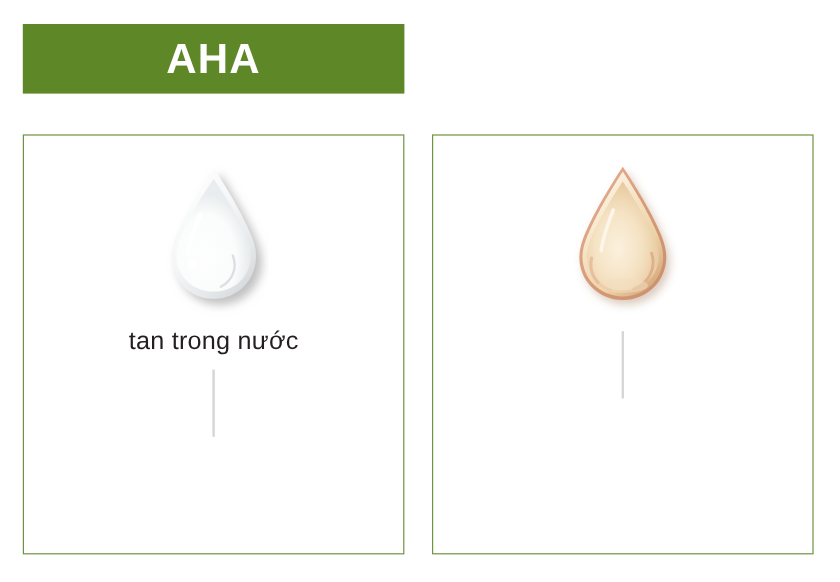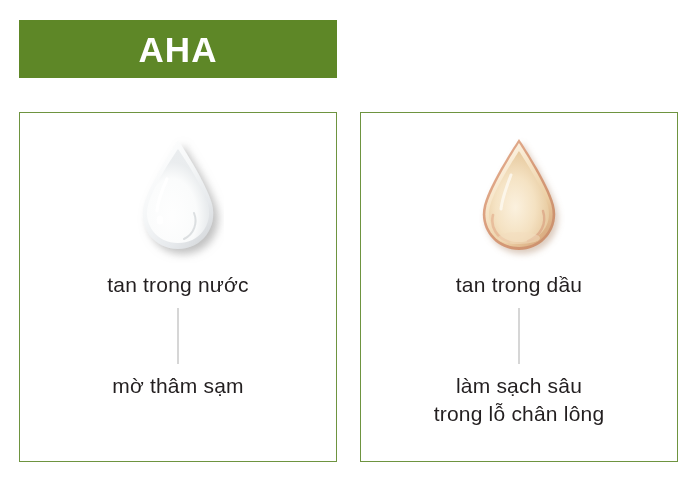--- a/index.html
+++ b/index.html
@@ -127,21 +127,20 @@
           <ellipse cx="28" cy="85" rx="3.4" ry="4.6" fill="#ffffff" opacity="0.9"></ellipse>
           <path d="M62 78 C66 88 62 99 52 104" stroke="#cfd3d6" stroke-width="2" stroke-linecap="round" fill="none" opacity="0.7"></path>
         </svg>
       </div>
 
       <div class="text-primary">tan trong nước</div>
 
       <div class="divider"></div>
 
       <div class="text-secondary">
-        <span class="line">mờ thâm sạm</span>
       </div>
 
     </div>
   </div>
 
   <div class="column col-right">
 
 
     <div class="panel">
 
@@ -171,25 +170,20 @@
           <path filter="url(#dropShadowO)" d="M46 4 C46 4 75 47 81 70 C87 93 70 115 46 115 C22 115 5 93 11 70 C17 47 46 4 46 4 Z" fill="url(#oilRim)"></path>
           <path d="M46 8 C46 8 73 49 78.5 70.5 C84 92 68.5 112 46 112 C23.5 112 8 92 13.5 70.5 C19 49 46 8 46 8 Z" fill="url(#oilGrad)"></path>
           <path d="M46 16 C46 16 70 52 75 71 C80 90 66 107 46 107 C26 107 12 90 17 71 C22 52 46 16 46 16 Z" fill="url(#oilCore)" opacity="0.92"></path>
           <path d="M38 40 C33 53 29 64 28 74" stroke="#fdf8ee" stroke-width="3" stroke-linecap="round" fill="none" opacity="0.85"></path>
           <path d="M20 80 C17 92 24 103 36 107" stroke="#e6b795" stroke-width="2.6" stroke-linecap="round" fill="none" opacity="0.8"></path>
           <path d="M70 76 C74 88 68 101 55 106" stroke="#dca887" stroke-width="2.4" stroke-linecap="round" fill="none" opacity="0.8"></path>
           <ellipse cx="46" cy="103" rx="21" ry="6" fill="#f3ddbd" opacity="0.55"></ellipse>
         </svg>
       </div>
 
-      <div class="text-primary">tan trong dầu</div>
 
       <div class="divider"></div>
 
-      <div class="text-secondary">
-        <span class="line">làm sạch sâu</span>
-        <span class="line">trong lỗ chân lông</span>
-      </div>
 
     </div>
   </div>
 
 </div>
 
 </body></html>

